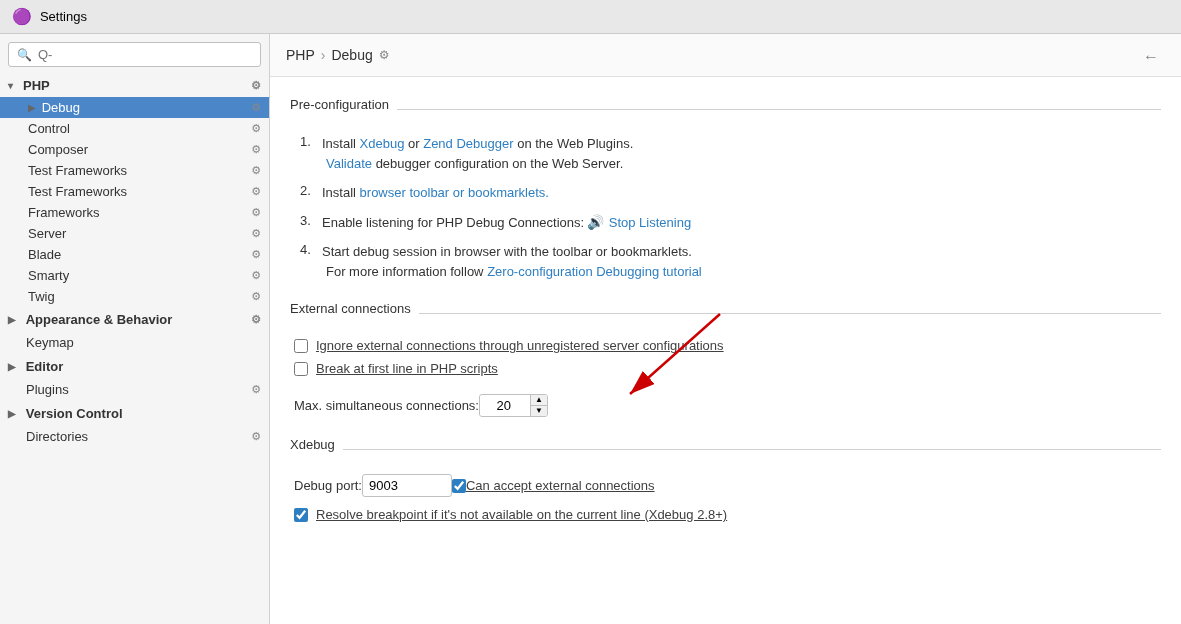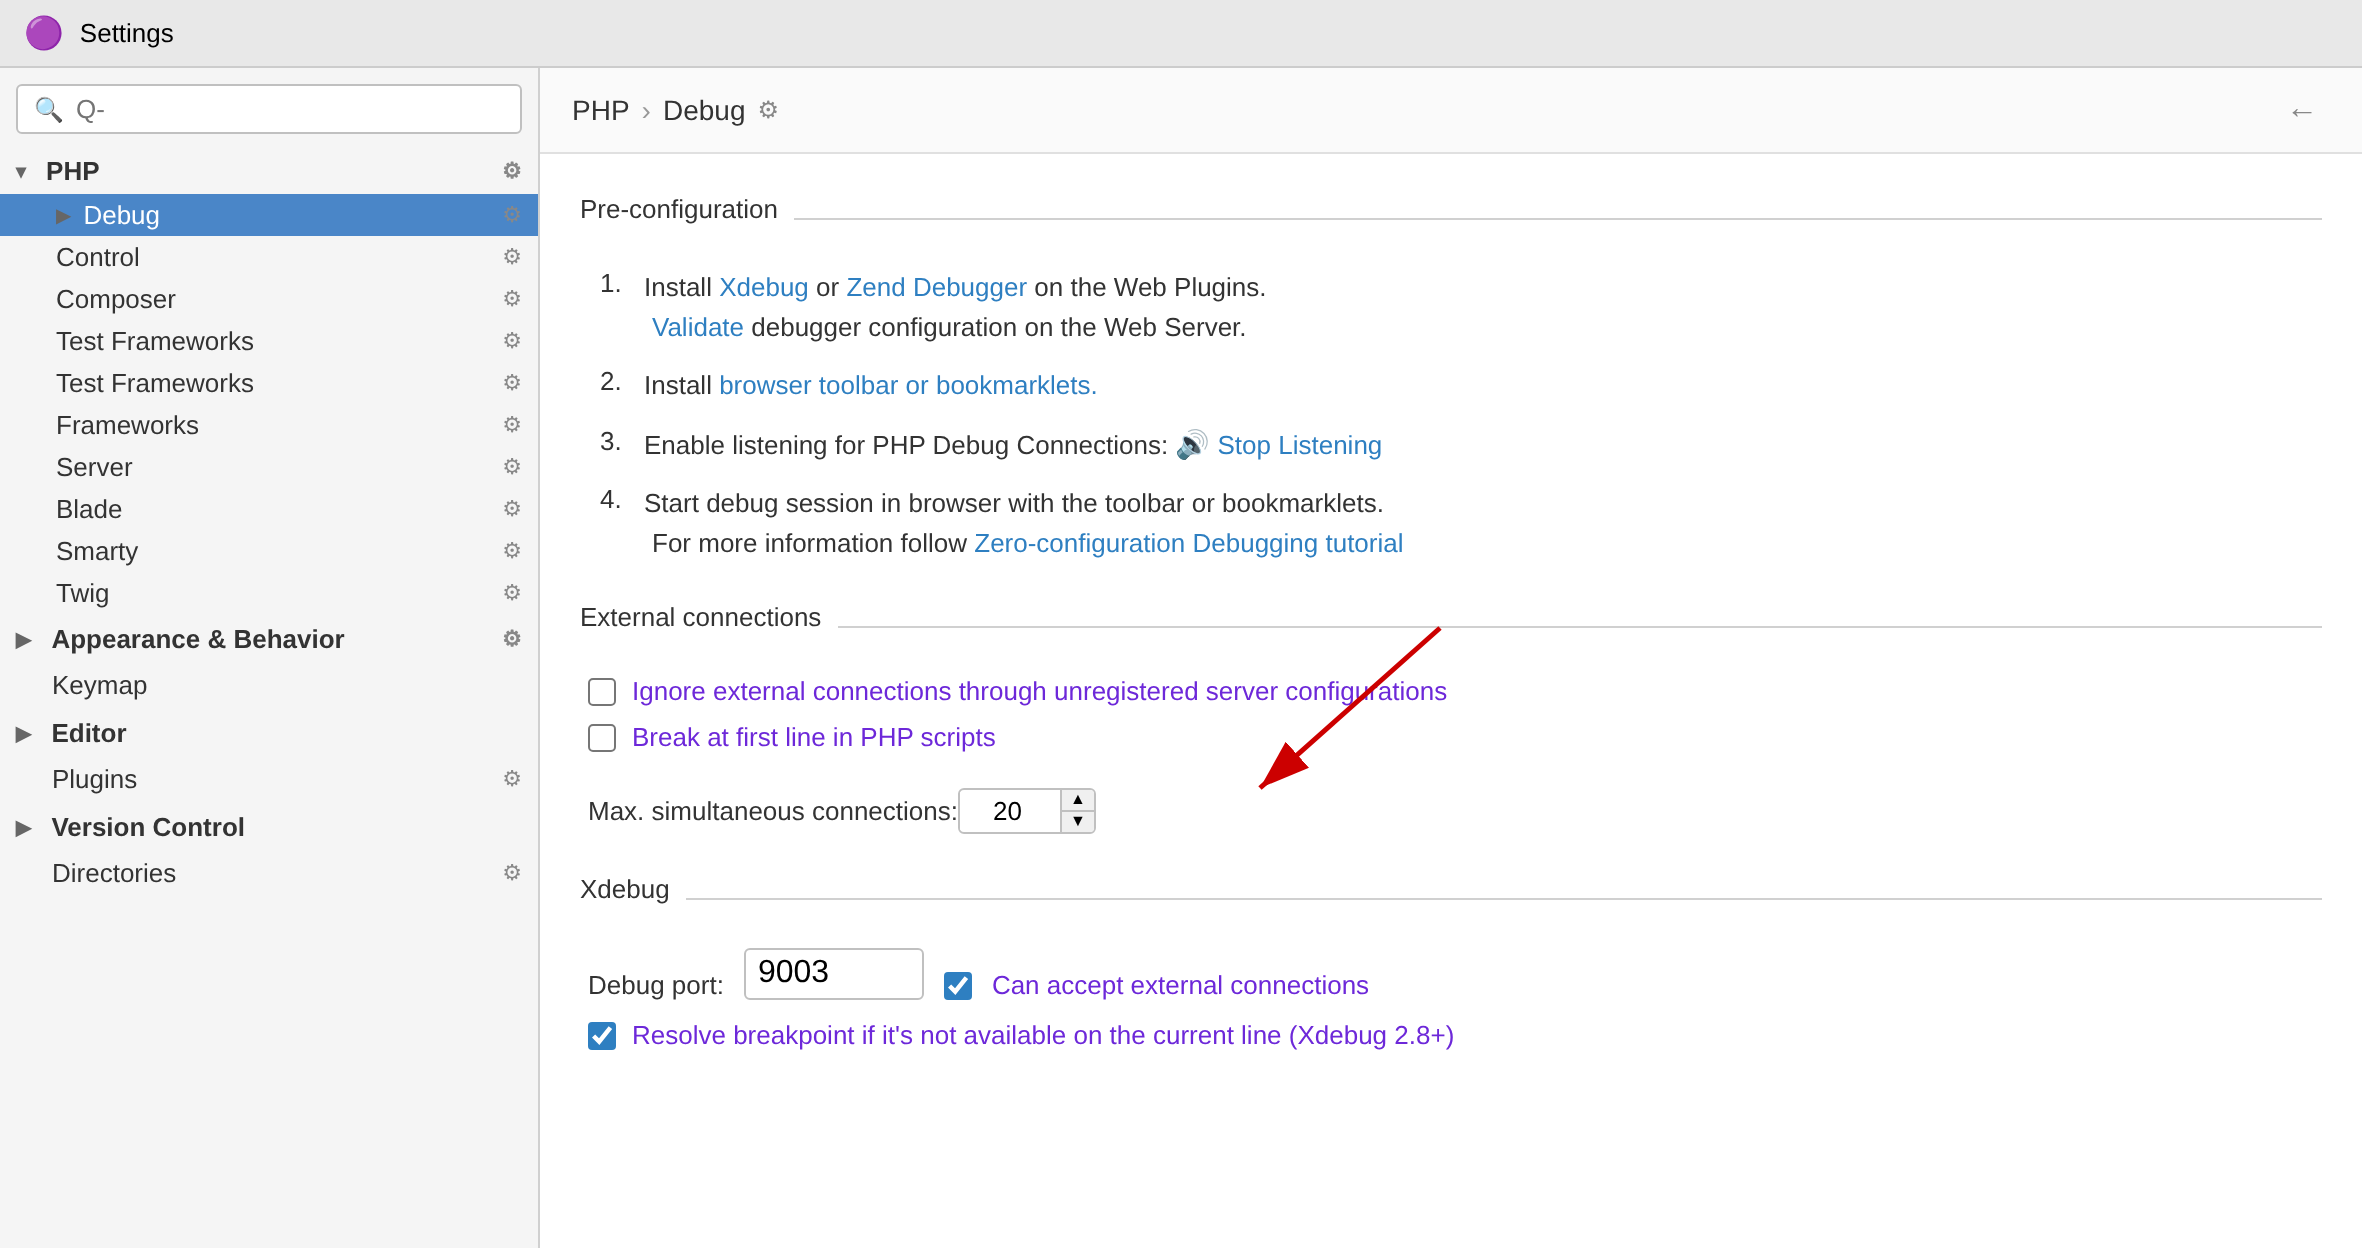--- a/index.html
+++ b/index.html
@@ -153,21 +153,21 @@
     }
 
     .checkbox-row {
       display: flex;
       align-items: center;
       gap: 8px;
       margin-bottom: 8px;
       padding-left: 4px;
     }
     .checkbox-row input[type=checkbox] { width: 14px; height: 14px; cursor: pointer; }
-    .checkbox-label { color: #6d28d9; }
+    .checkbox-label { color: #404040; text-decoration: underline; }
 
     .spinbox-row {
       display: flex;
       align-items: center;
       margin-top: 10px;
       padding-left: 4px;
     }
     .spinbox-label { color: #333; }
     .spinbox {
       display: flex;
@@ -195,32 +195,31 @@
       cursor: pointer;
       font-size: 8px;
       padding: 1px 4px;
       line-height: 1;
     }
     .spinbox-btn:first-child { border-bottom: 1px solid #c0c0c0; }
 
     .xdebug-section { margin-top: 4px; }
     .port-row {
       display: flex;
-      align-items: flex-end;
-      gap: 10px;
+      align-items: center;
       margin-bottom: 10px;
       padding-left: 4px;
     }
     .port-label { color: #333; }
     .port-input {
       width: 90px;
       border: 1px solid #c0c0c0;
       border-radius: 3px;
       padding: 3px 6px;
-      font-size: 16px;
+      font-size: 13px;
       outline: none;
     }
     .checkbox-blue {
       width: 14px; height: 14px;
       accent-color: #2E7FC1;
       cursor: pointer;
     }
 
     .resolve-row {
       display: flex;

